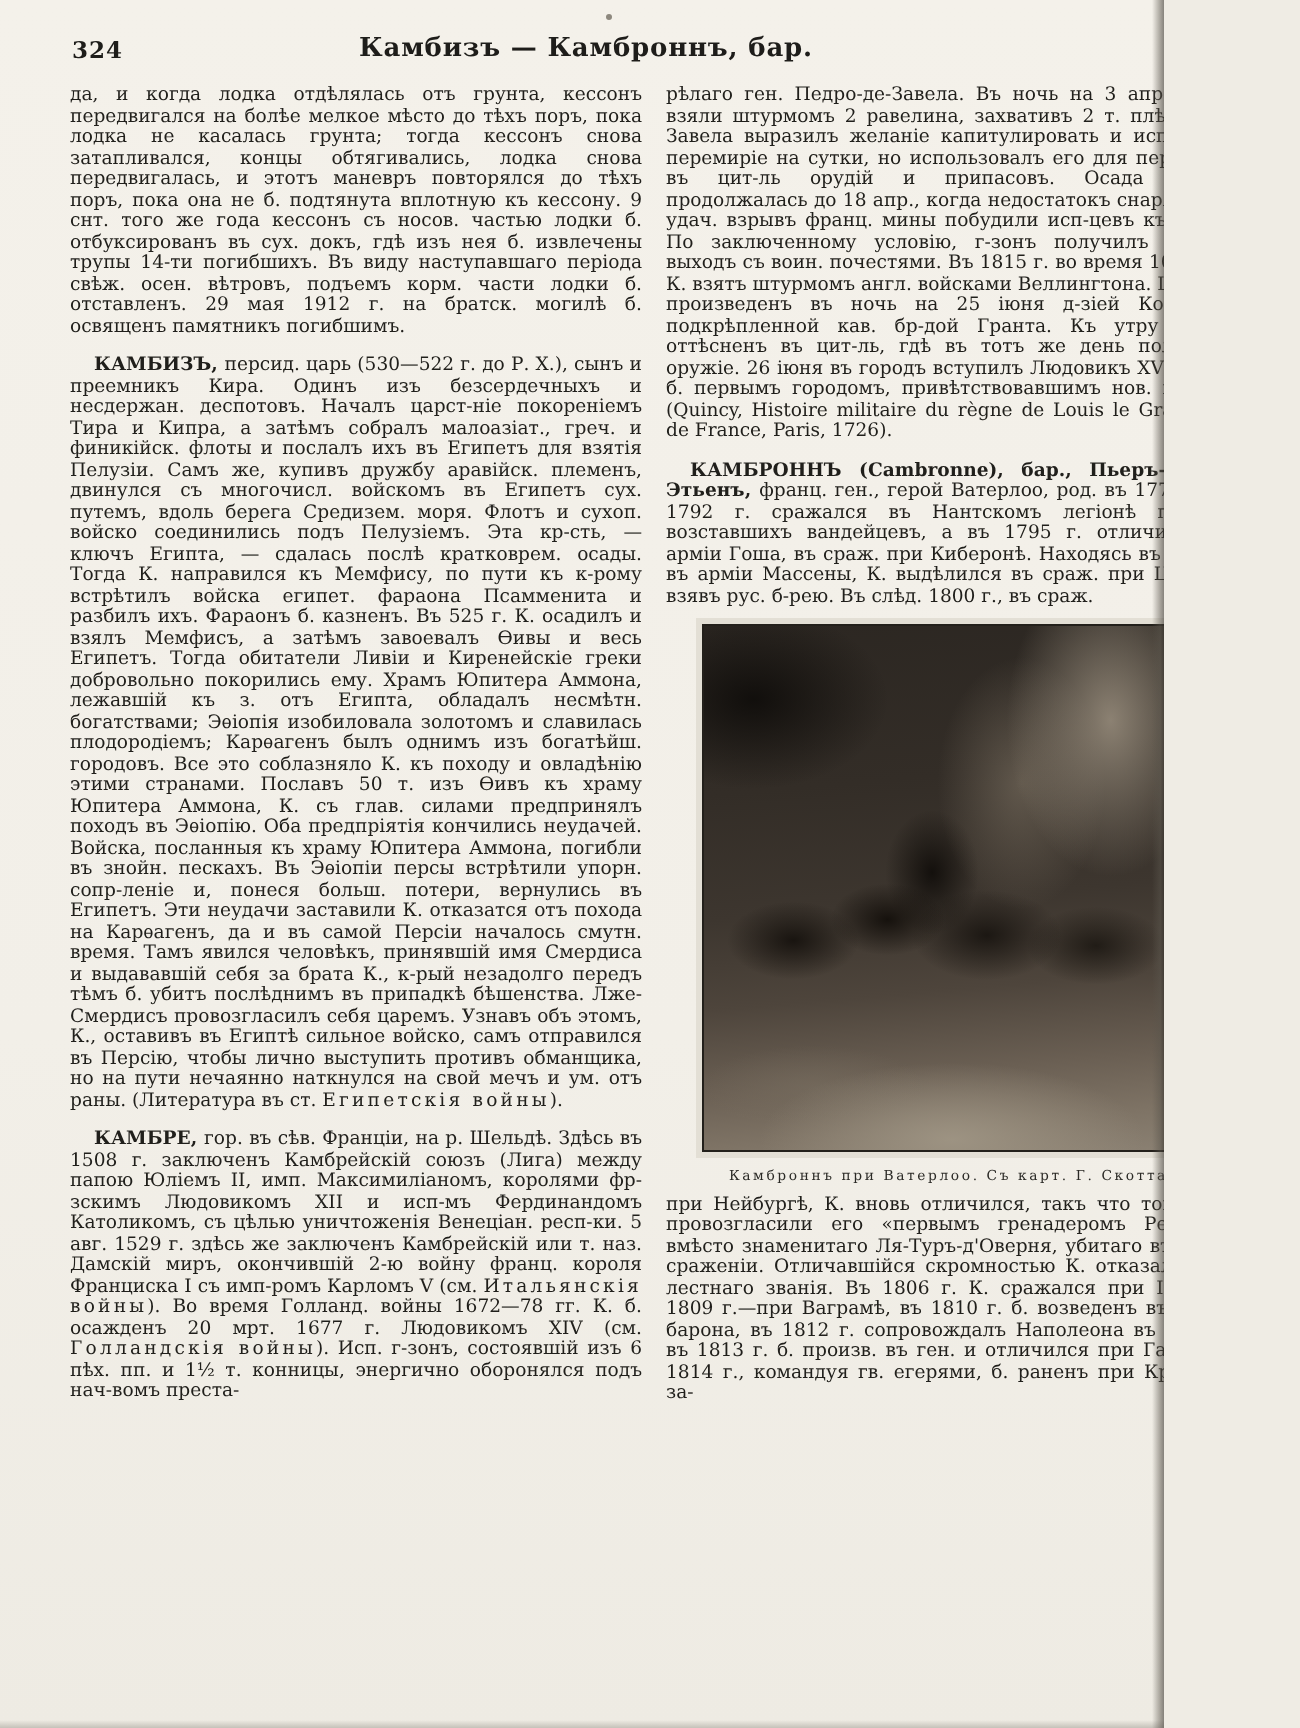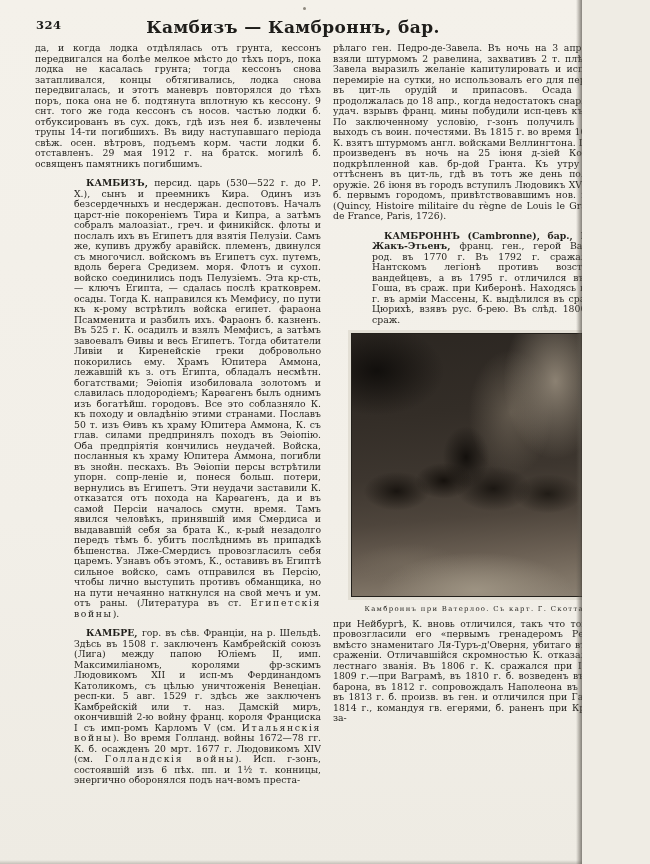--- a/index.html
+++ b/index.html
@@ -21,34 +21,34 @@
     position:absolute;left:0;bottom:0;width:100%;height:4px;
     background:linear-gradient(to bottom, rgba(90,85,76,0), rgba(90,85,76,.28));
   }
   .speck{position:absolute;left:303px;top:7px;width:3px;height:3px;border-radius:50%;background:#8d887e;}
   .page-number{
     position:absolute;left:36px;top:18px;
     font-size:11.5px;font-weight:bold;letter-spacing:.5px;
   }
   .header-title{
     position:absolute;top:17px;left:60px;right:56px;text-align:center;
-    font-weight:bold;font-size:17px;letter-spacing:.4px;
+    font-weight:bold;font-size:13px;letter-spacing:.4px;
   }
   .columns{
     position:absolute;top:43px;left:35px;width:584px;height:778px;
     display:flex;gap:12px;overflow:hidden;justify-content:flex-end;
   }
   .col{
     width:286px;min-width:286px;overflow:hidden;
     font-size:9.3px;line-height:10.5px;text-align:justify;
     text-justify:inter-word;color:#201f1b;
   }
   .para{margin:0;text-align:justify;}
   .para.gap{margin-top:9px;}
-  .para.indent{text-indent:12px;margin-left:39px;}
+  .para.indent{text-indent:12px;}
   .seg-normal{}
   .seg-bold{font-weight:bold;}
   .seg-italic{}
   .seg-spaced{letter-spacing:1.6px;}
   
   .figure-block{width:250px;margin:8px auto 4px auto;}
   .figure-frame{
     position:relative;height:262px;
     border:1px solid #23201b;
     box-shadow:0 0 0 3px #e3dfd5;

